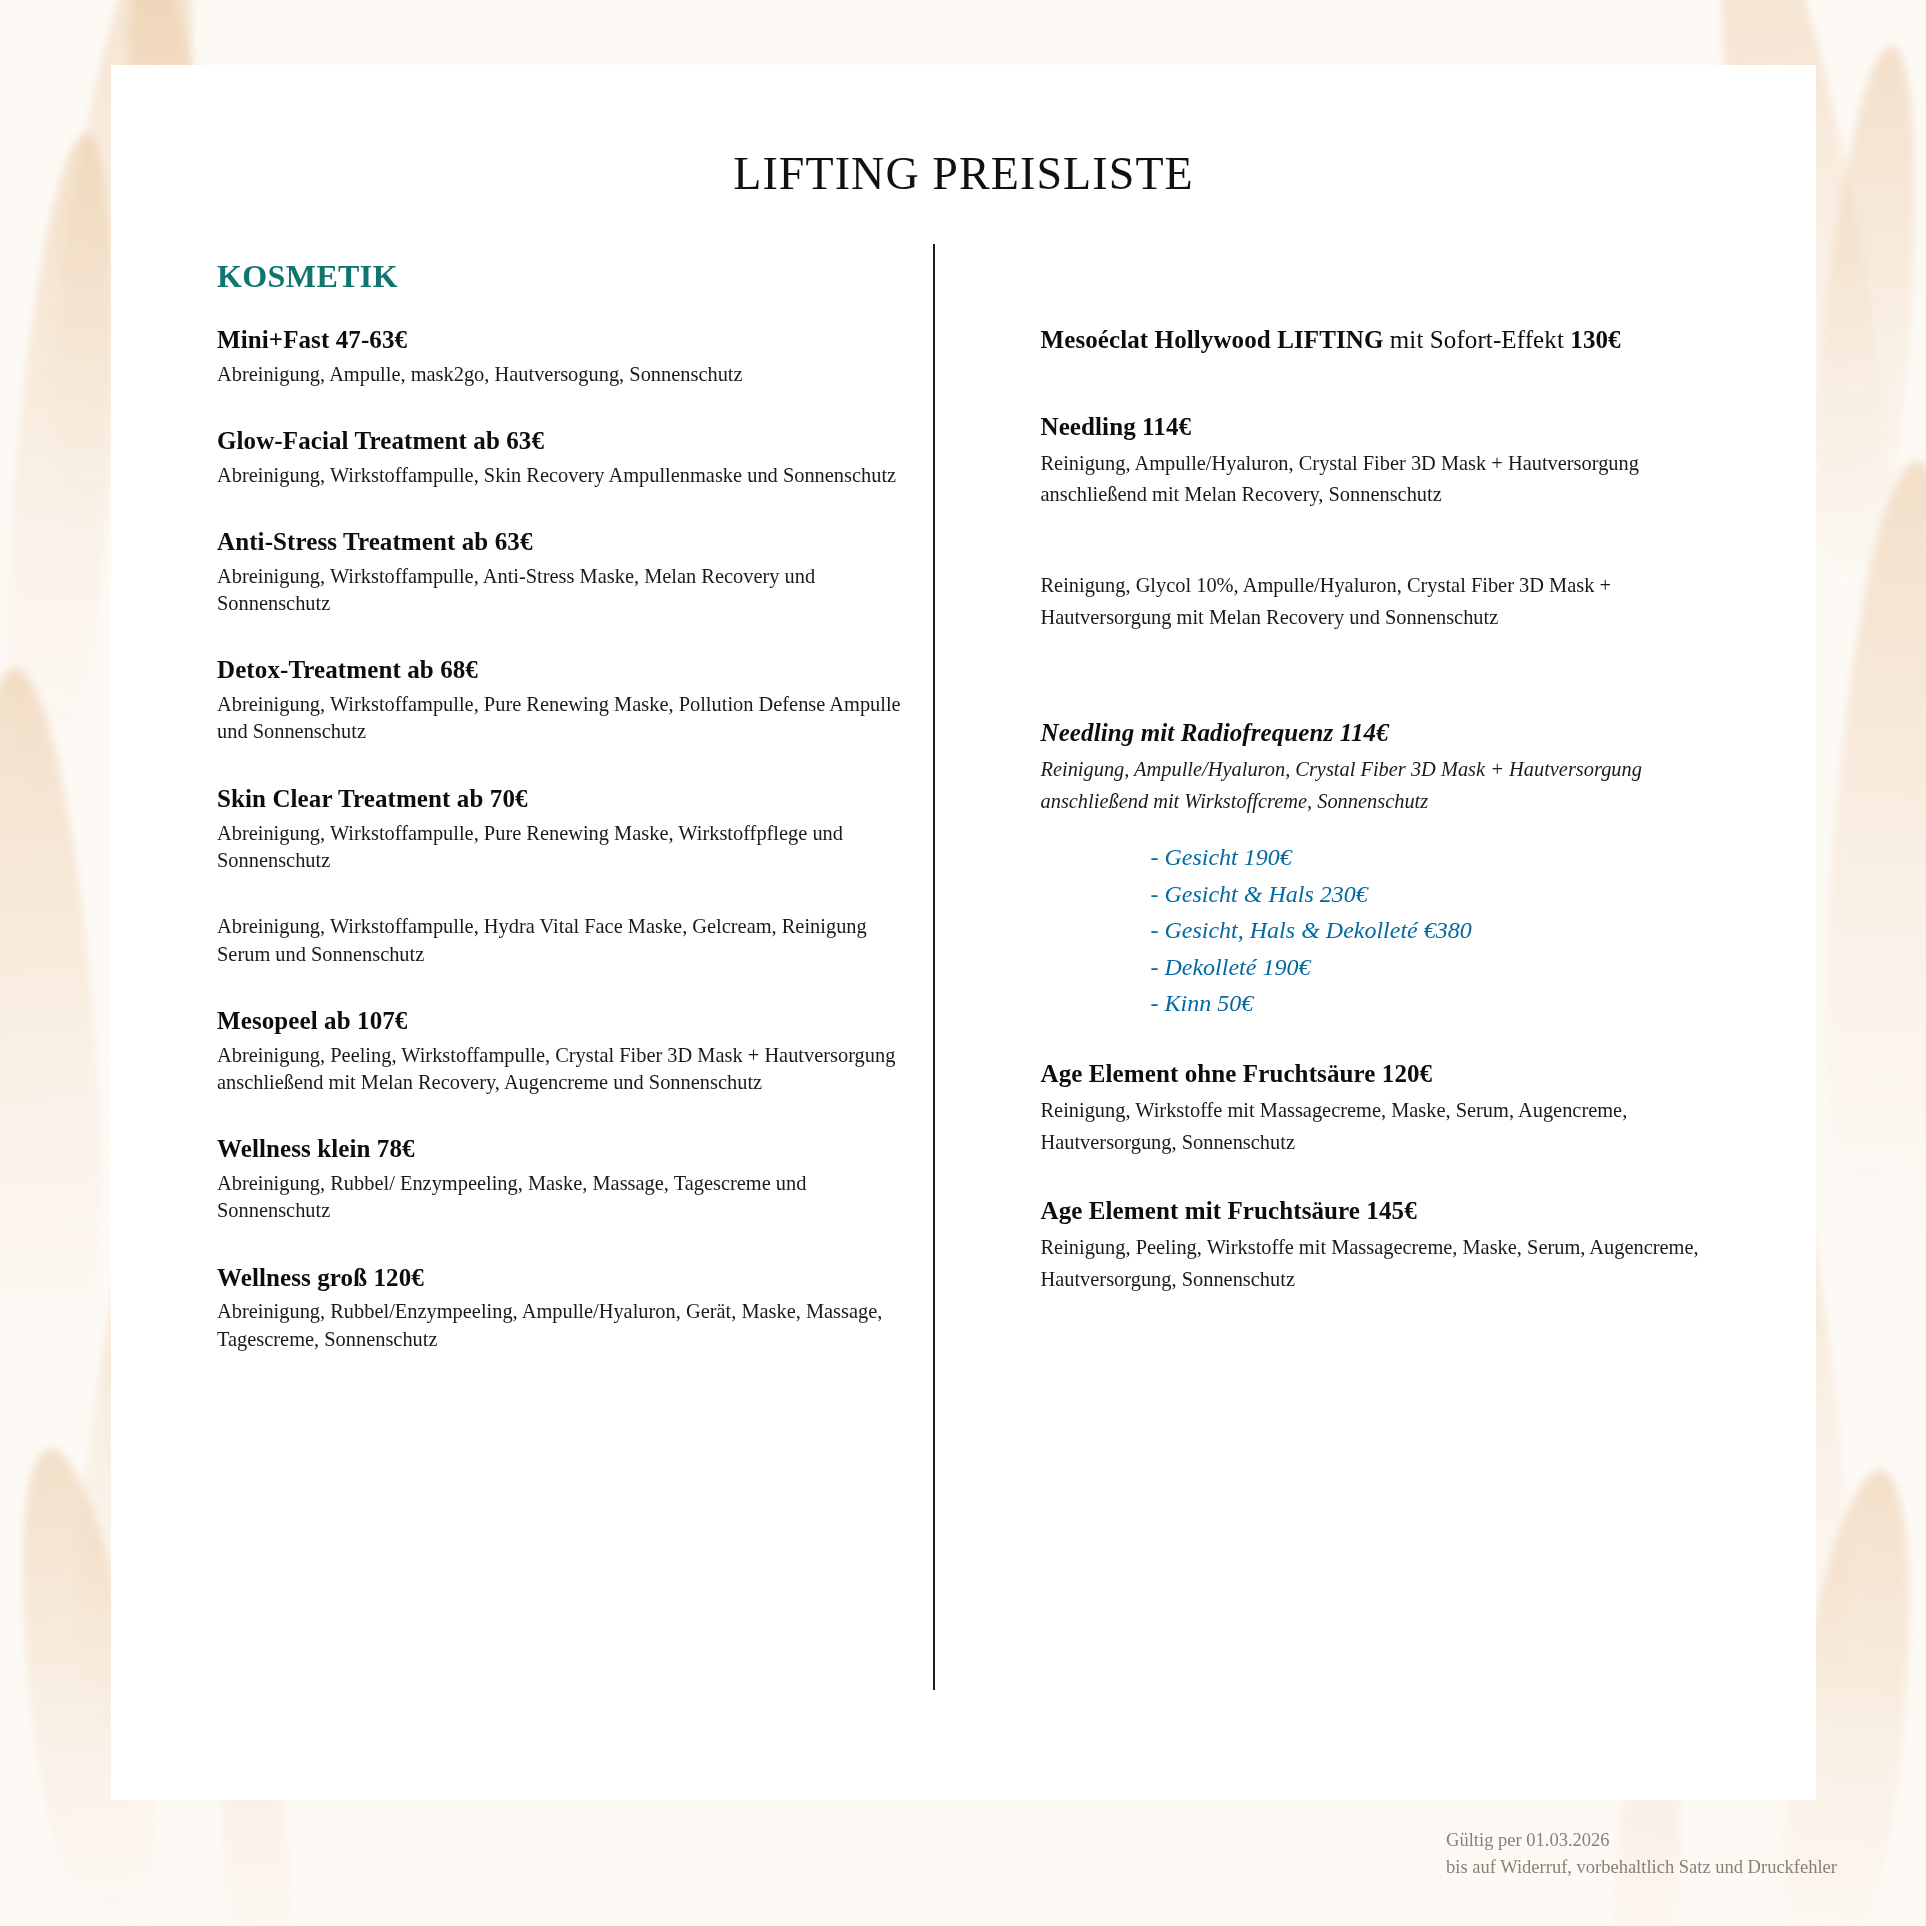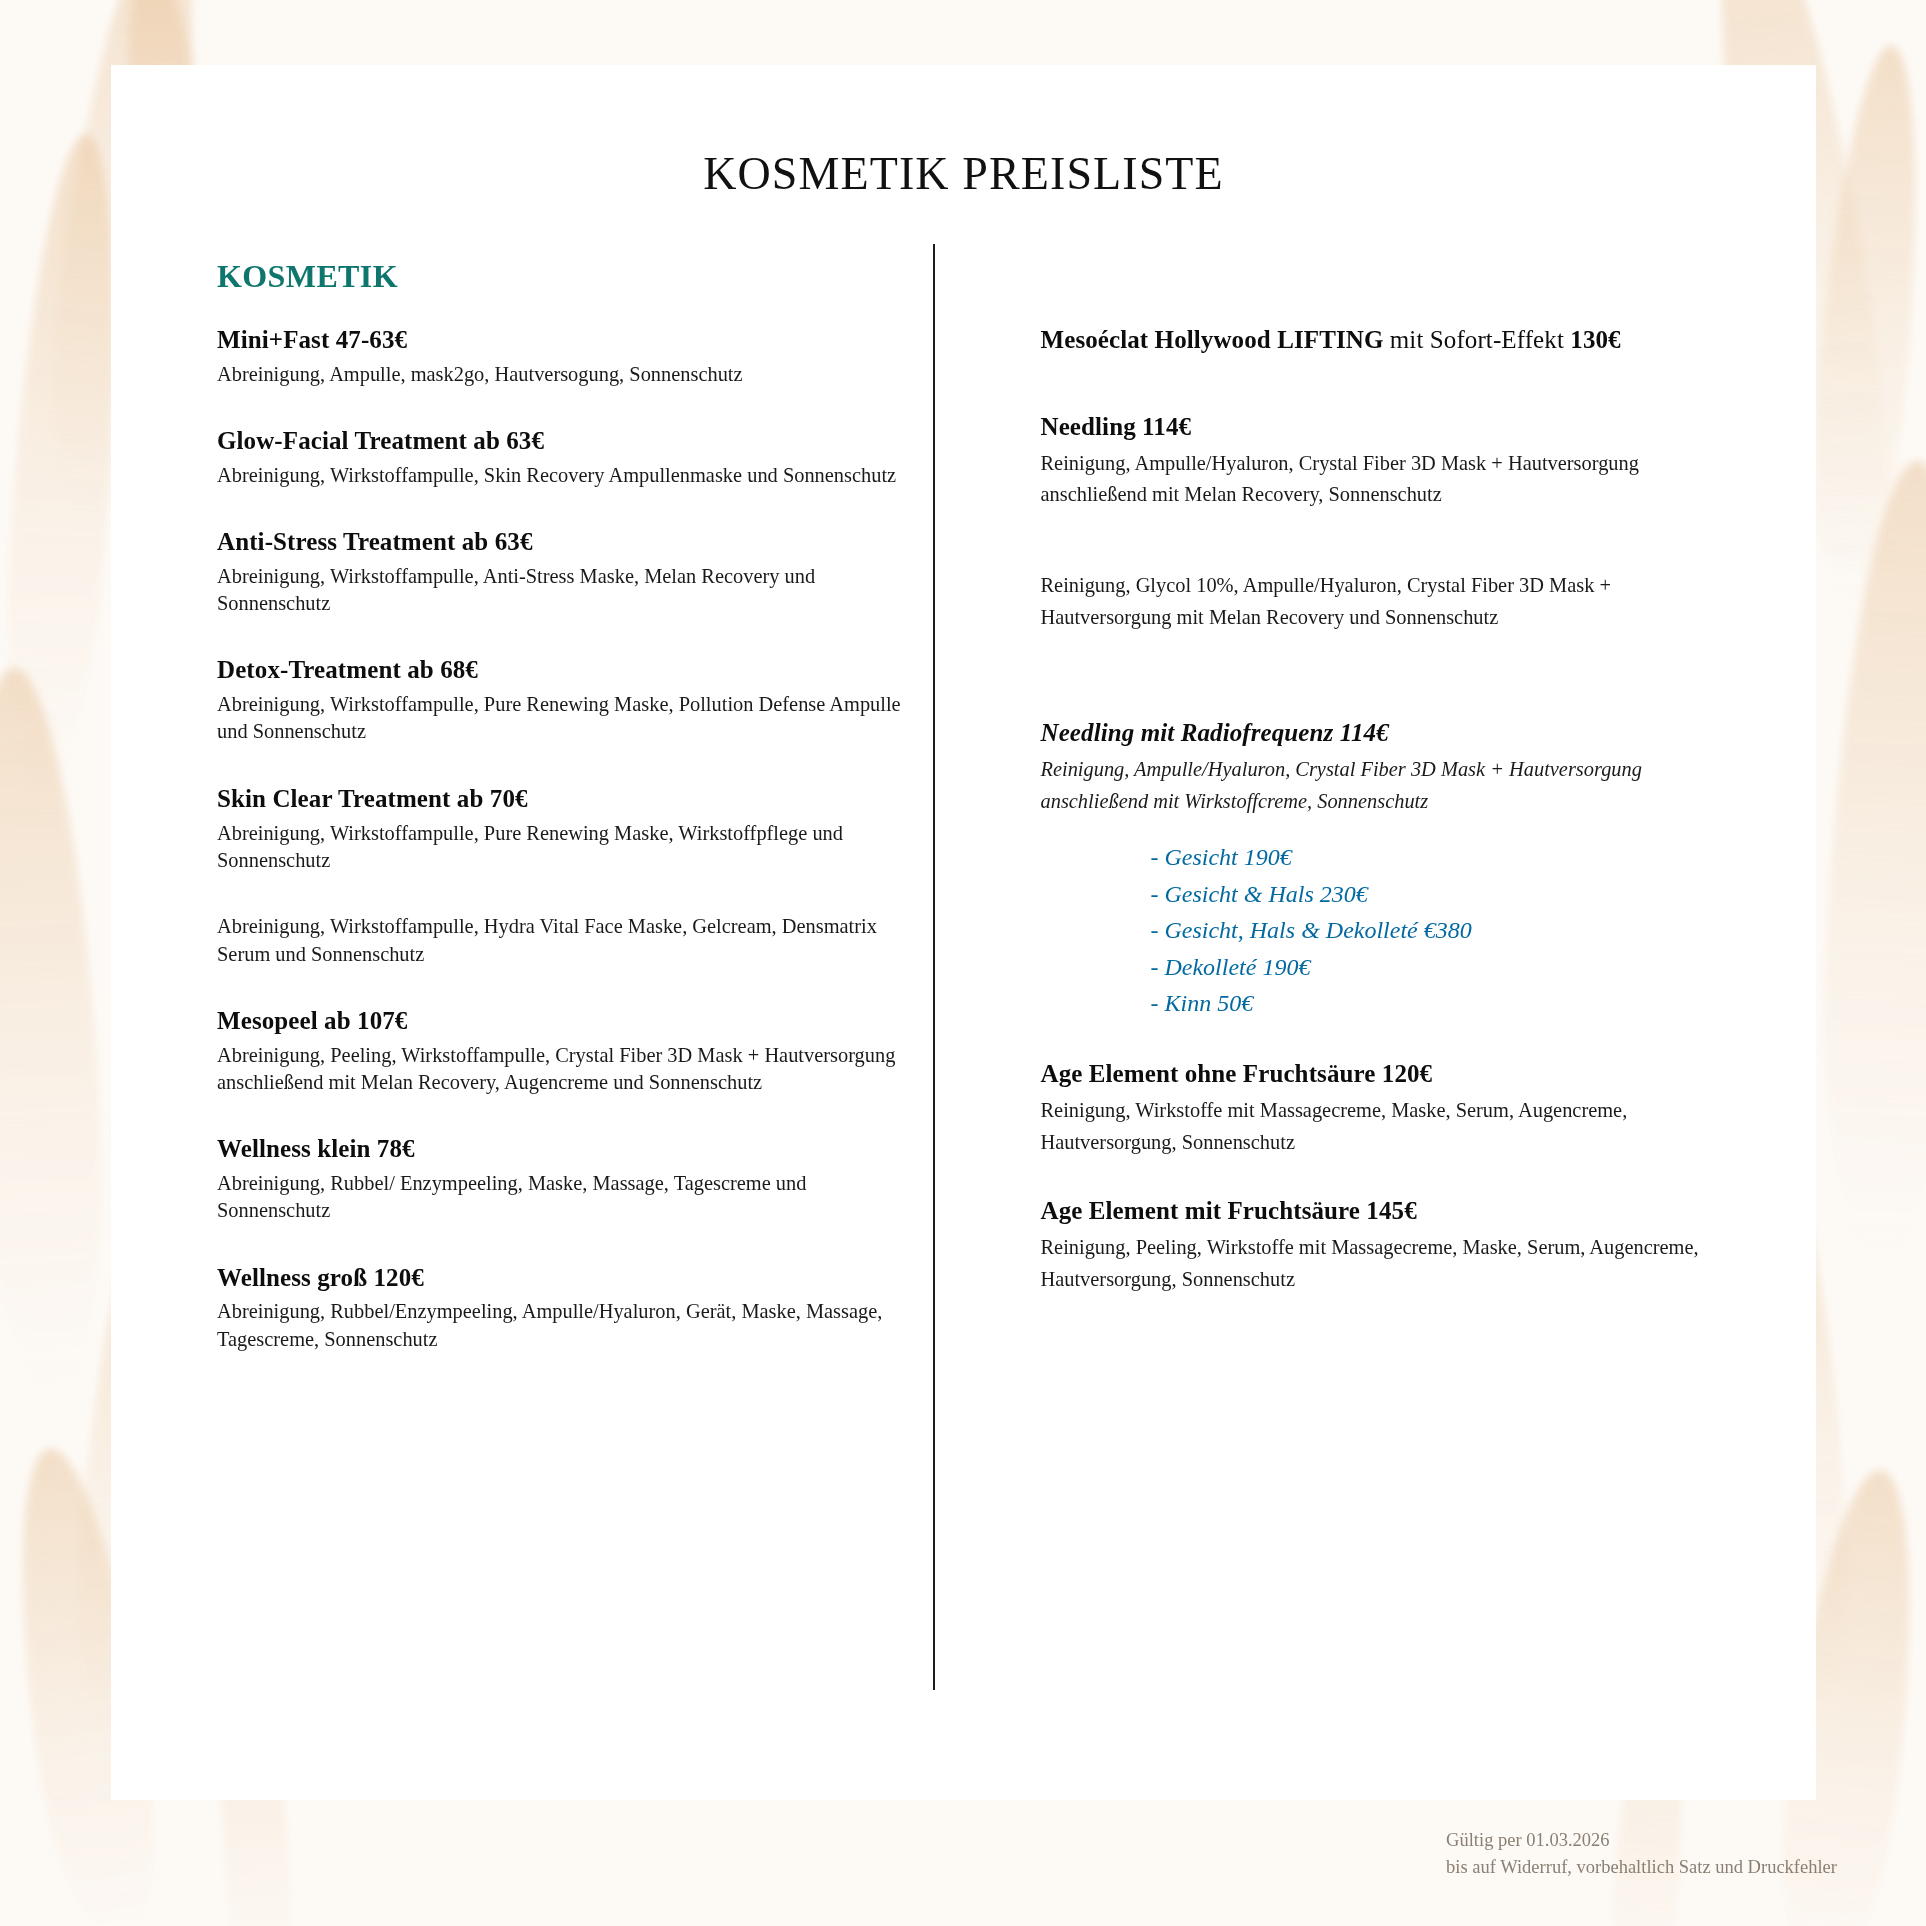--- a/index.html
+++ b/index.html
@@ -143,21 +143,21 @@
   <div class="frond f8"></div>
   <div class="frond f9"></div>
   <div class="frond f10"></div>
   <div class="frond f11"></div>
   <div class="frond f12"></div>
   <div class="frond f13"></div>
 </div>
 
 <div class="page-card">
 
-  <h1 class="doc-title">KOSMETIK PREISLISTE</h1>
+  <h1 class="doc-title">LIFTING PREISLISTE</h1>
 
   <h2 class="section-title">KOSMETIK</h2>
 
   <div class="columns">
 
     <div class="divider"></div>
 
     <div class="col col-left">
 
       <div class="entry">
@@ -179,21 +179,21 @@
         <div class="entry-title">Detox-Treatment ab 68€</div>
         <div class="entry-desc">Abreinigung, Wirkstoffampulle, Pure Renewing Maske, Pollution Defense Ampulle und Sonnenschutz</div>
       </div>
 
       <div class="entry">
         <div class="entry-title">Skin Clear Treatment ab 70€</div>
         <div class="entry-desc">Abreinigung, Wirkstoffampulle, Pure Renewing Maske,  Wirkstoffpflege und Sonnenschutz</div>
       </div>
 
       <div class="entry">
-        <div class="entry-desc">Abreinigung, Wirkstoffampulle, Hydra Vital Face Maske, Gelcream, Densmatrix Serum und Sonnenschutz</div>
+        <div class="entry-desc">Abreinigung, Wirkstoffampulle, Hydra Vital Face Maske, Gelcream, Reinigung Serum und Sonnenschutz</div>
       </div>
 
       <div class="entry">
         <div class="entry-title">Mesopeel ab 107€</div>
         <div class="entry-desc">Abreinigung, Peeling, Wirkstoffampulle, Crystal Fiber 3D Mask + Hautversorgung anschließend mit Melan Recovery, Augencreme und Sonnenschutz</div>
       </div>
 
       <div class="entry">
         <div class="entry-title">Wellness klein 78€</div>
         <div class="entry-desc">Abreinigung, Rubbel/ Enzympeeling, Maske, Massage, Tagescreme und Sonnenschutz</div>

